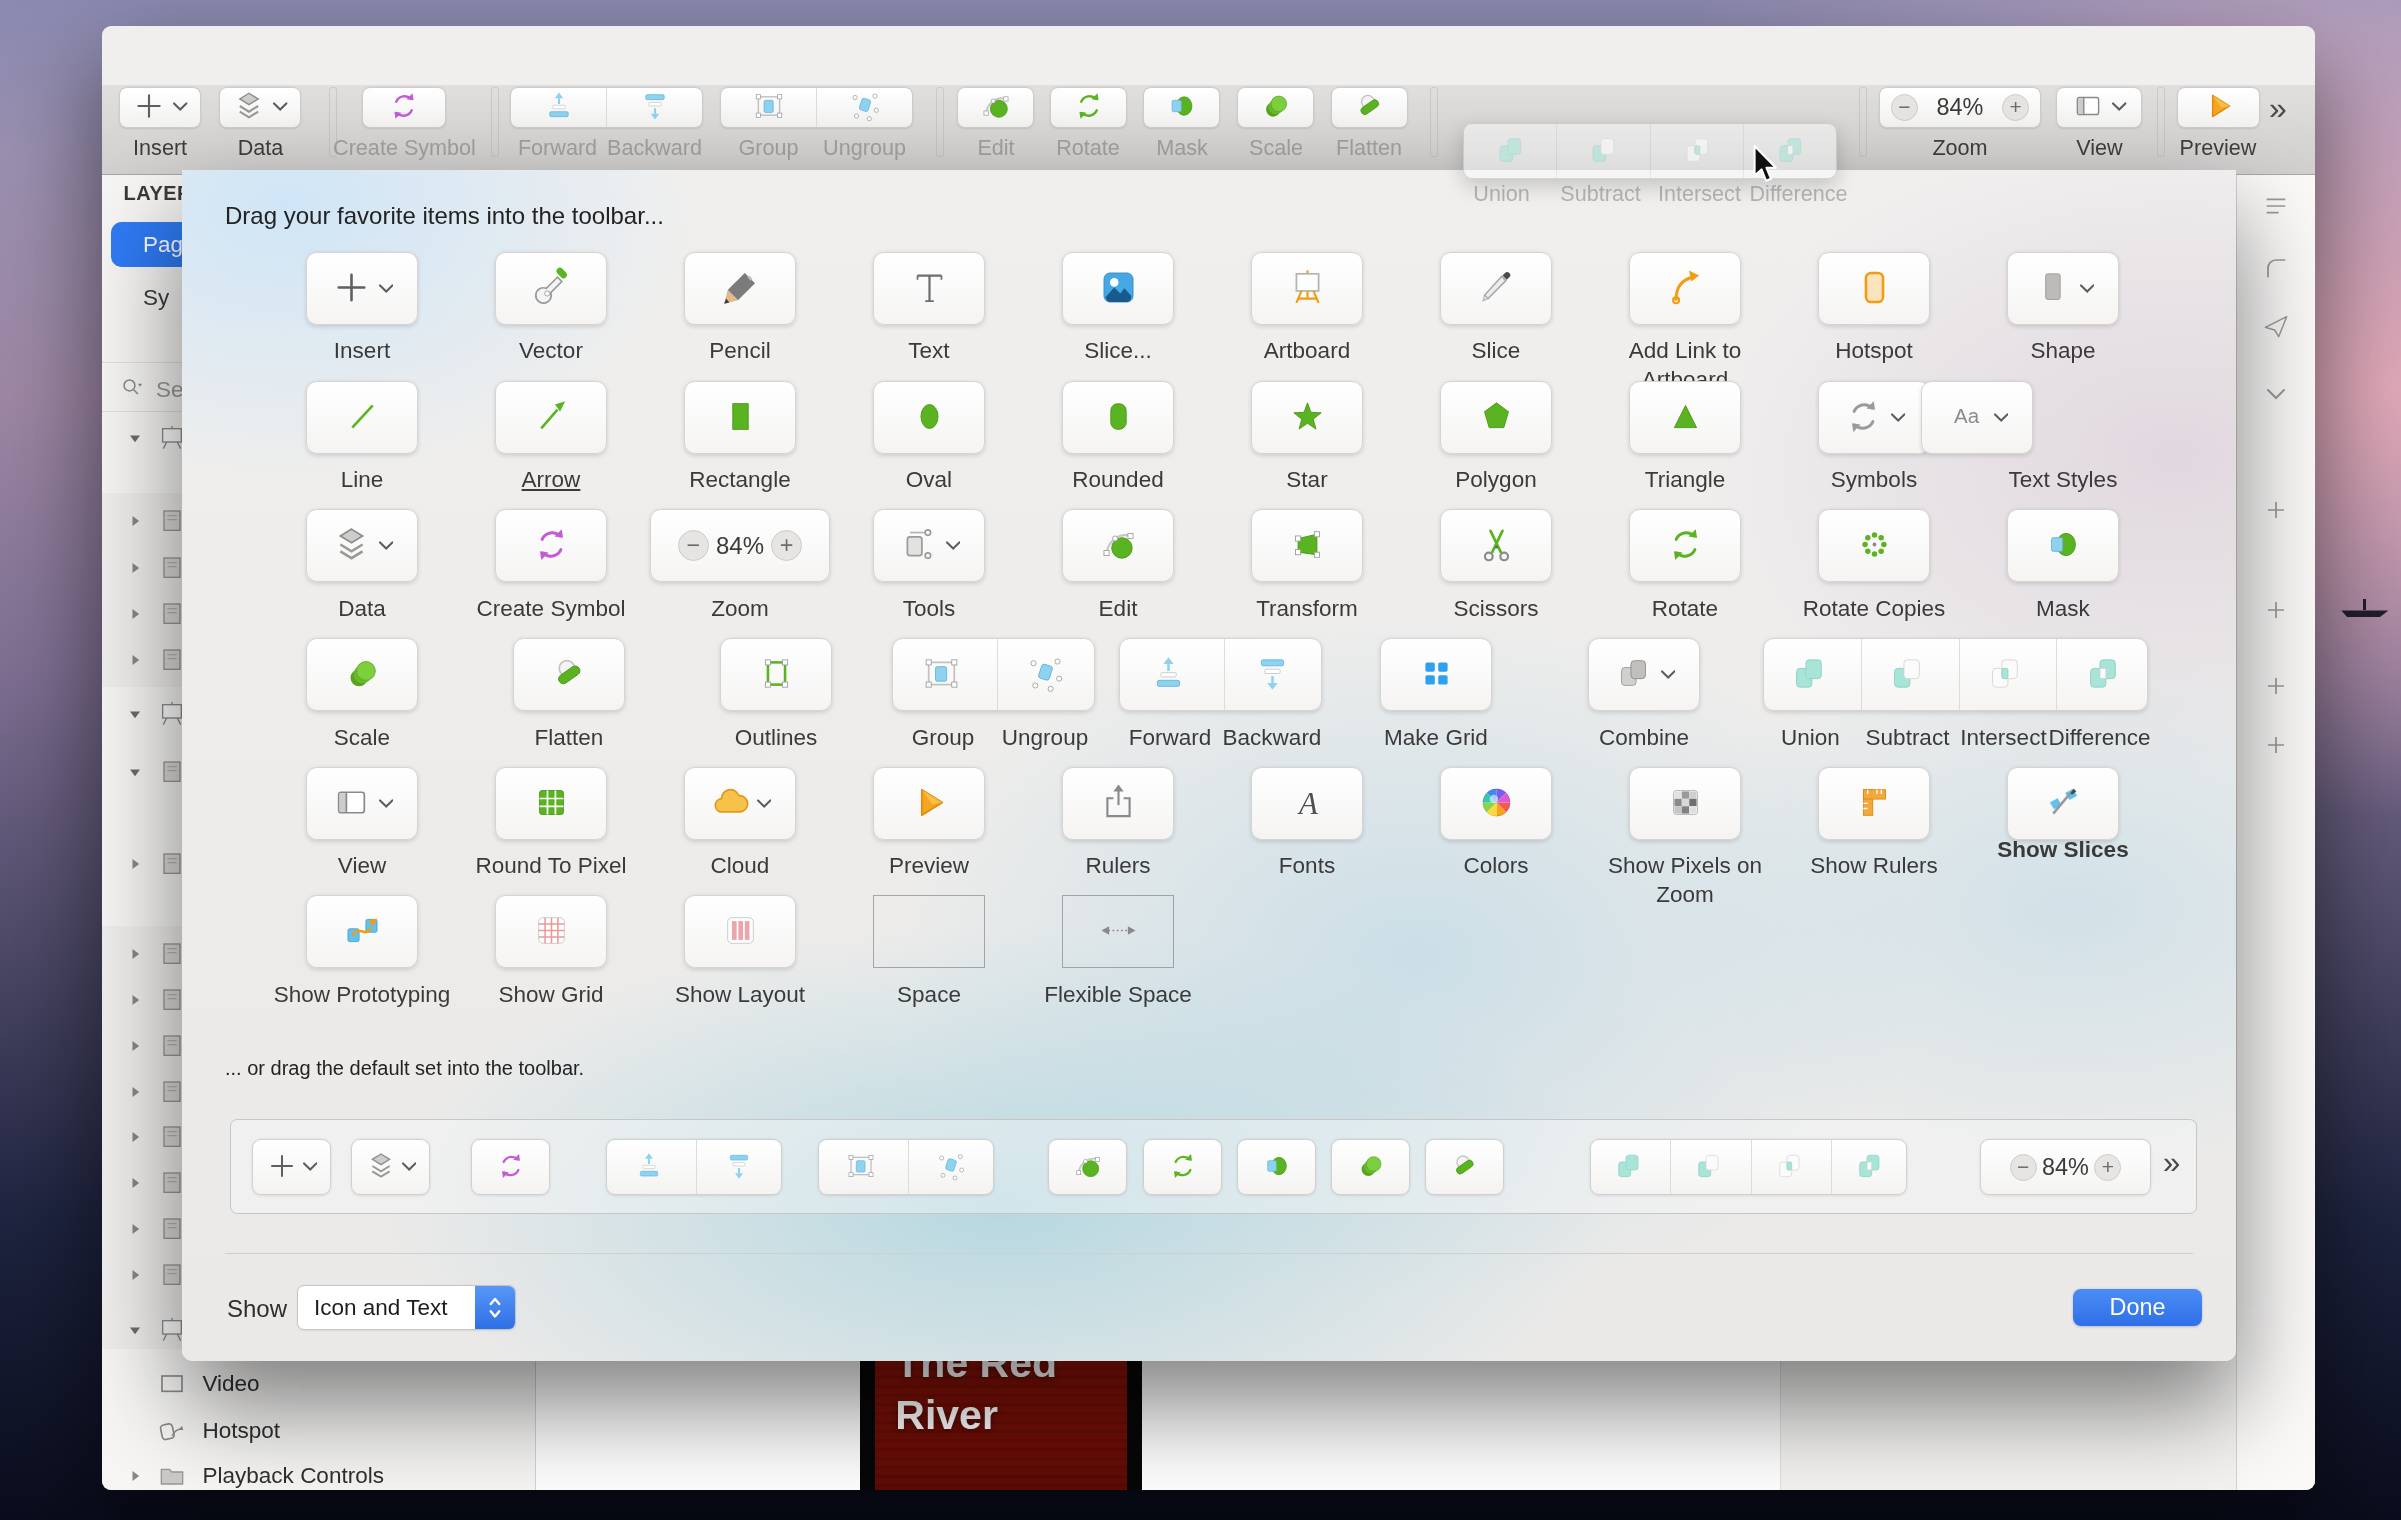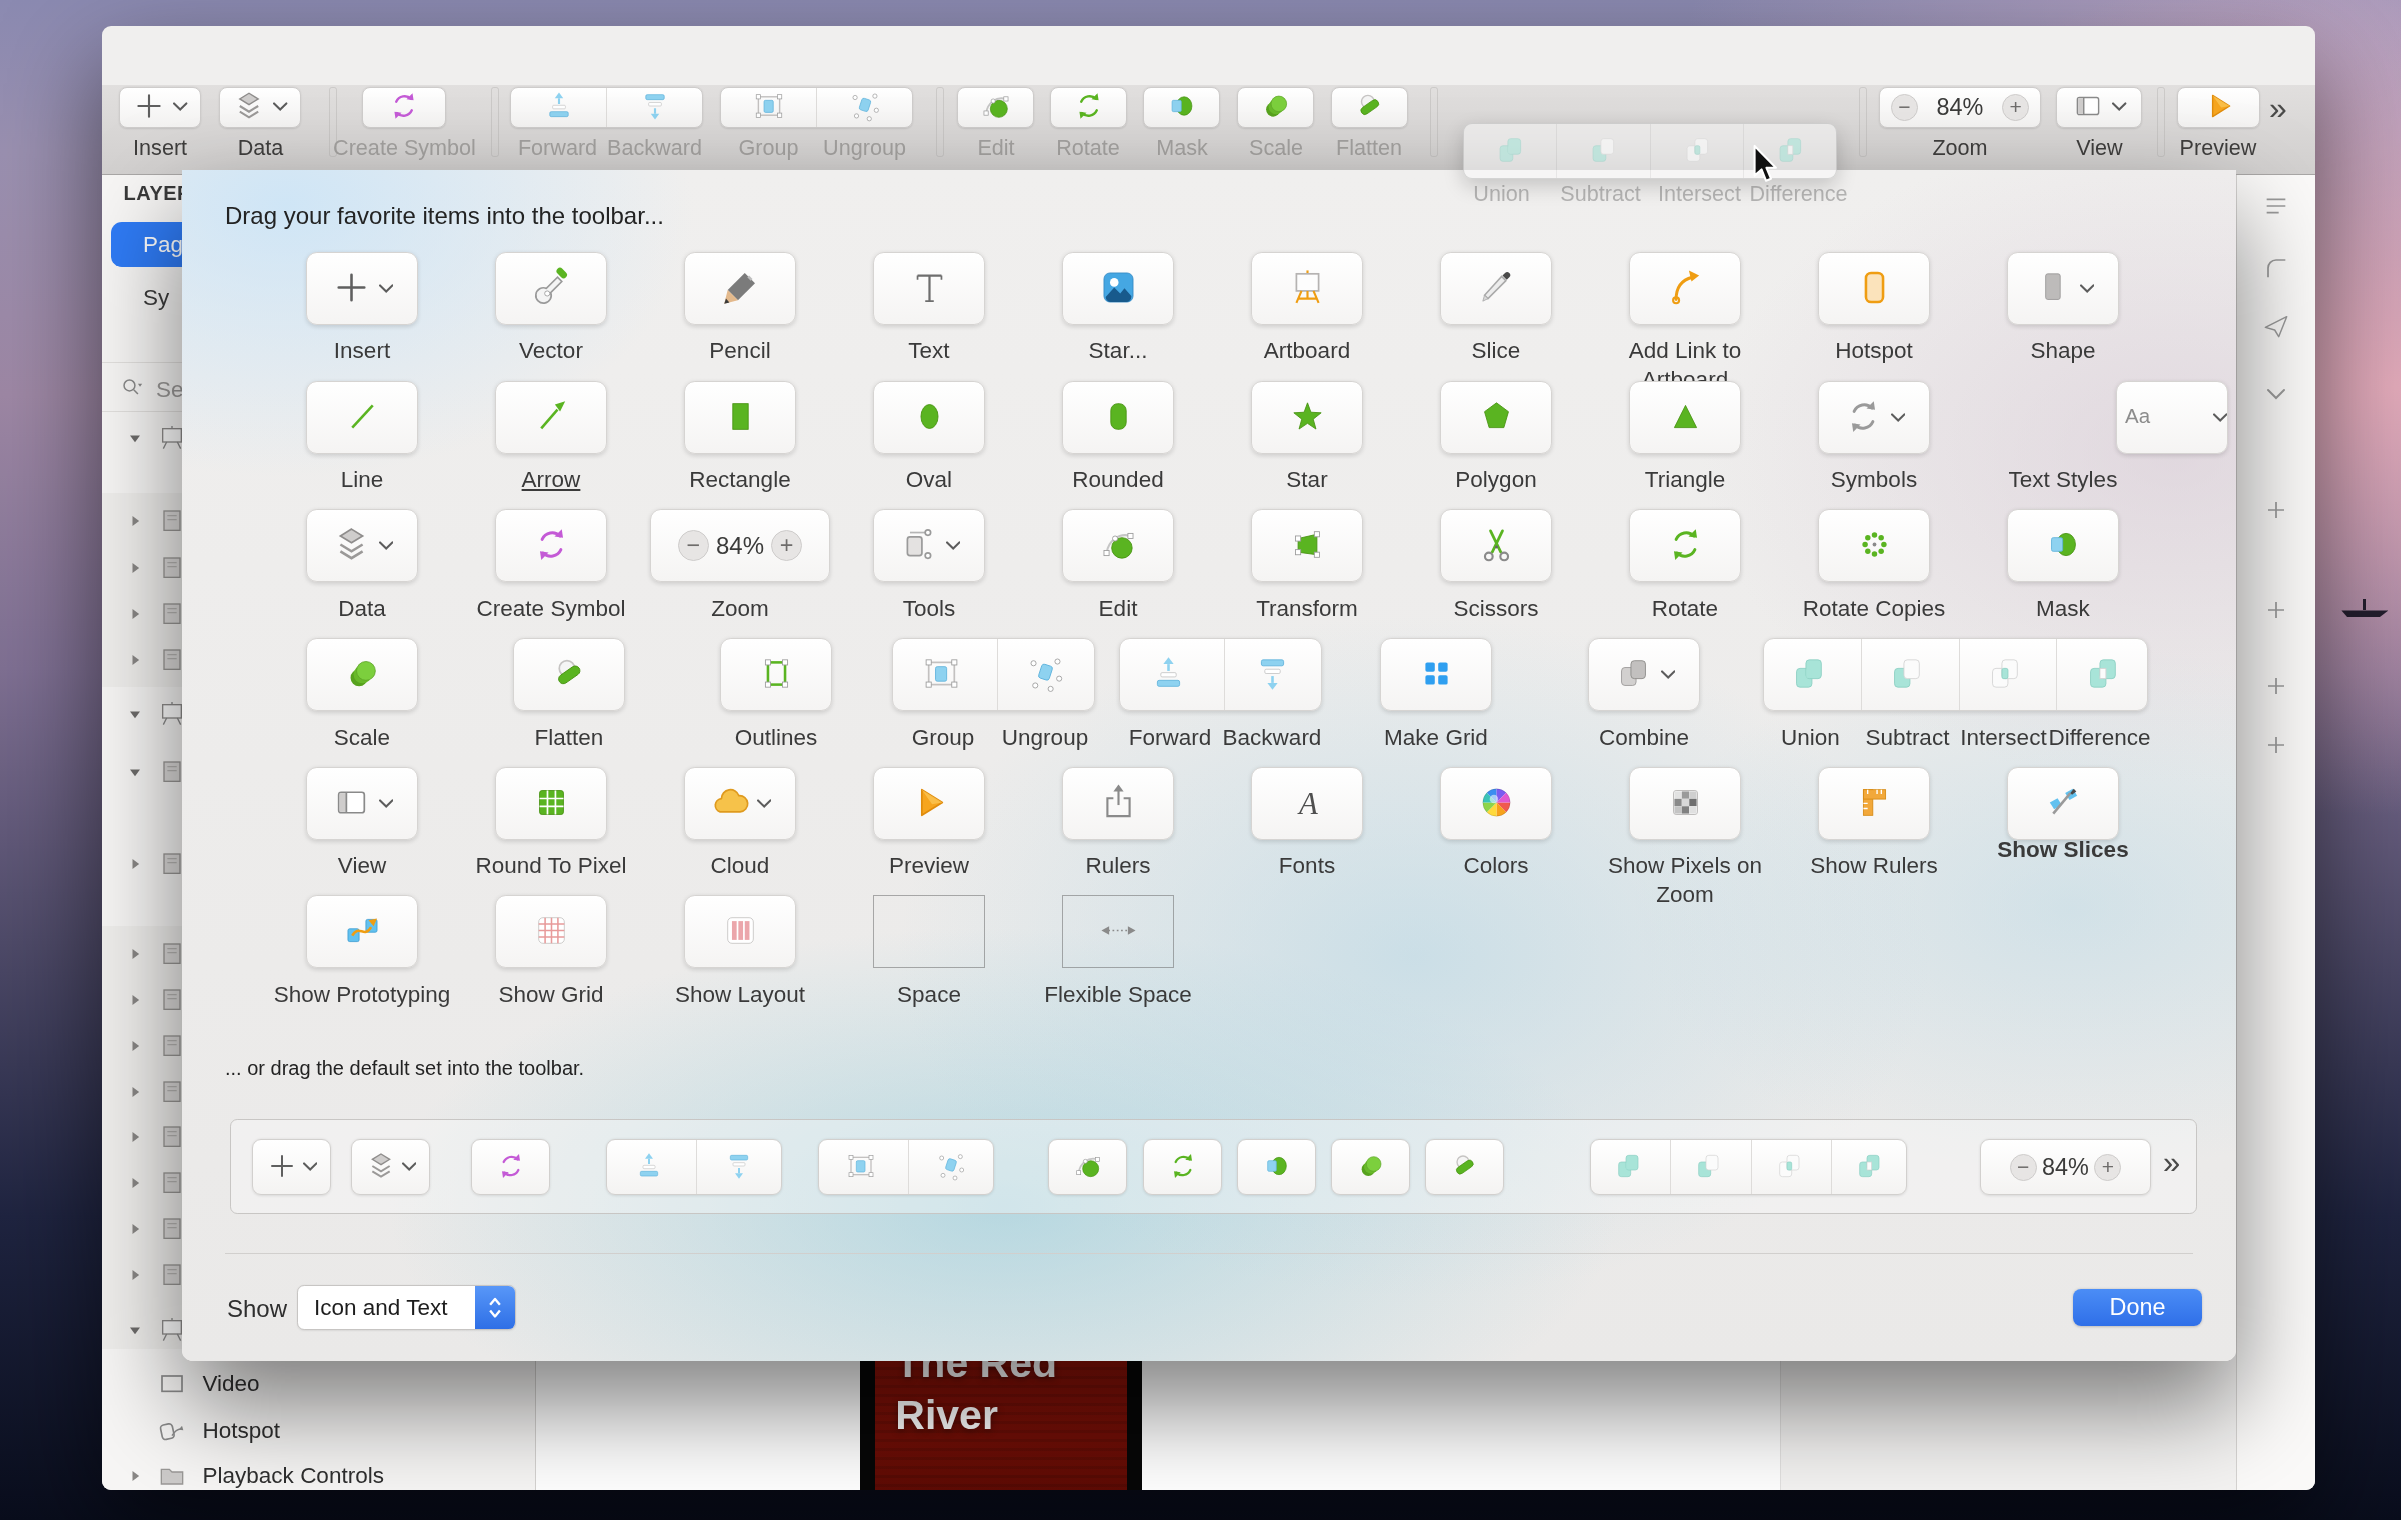--- a/index.html
+++ b/index.html
@@ -617,21 +617,21 @@
               </svg></span>
           </div>
           <div class="slbl" style="left: 648px; top: 167px; width: 198px;">Text</div>
           <div class="sbtn" style="left: 880px; top: 82px; width: 112px;">
             <span class="ic"><svg viewBox="0 0 48 48" xmlns="http://www.w3.org/2000/svg">
                 <rect x="7" y="7" width="34" height="34" rx="7" fill="#45a7e3" stroke="#3589c4"></rect>
                 <circle cx="19" cy="18" r="5" fill="#fff"></circle>
                 <path d="M9 35l10-11 7 7 5-6 8 9v1a6 6 0 0 1-6 6H15a6 6 0 0 1-6-6z" fill="#185a8c"></path>
               </svg></span>
           </div>
-          <div class="slbl" style="left: 837px; top: 167px; width: 198px;">Star...</div>
+          <div class="slbl" style="left: 837px; top: 167px; width: 198px;">Slice...</div>
           <div class="sbtn" style="left: 1069px; top: 82px; width: 112px;">
             <span class="ic"><svg viewBox="0 0 48 48" xmlns="http://www.w3.org/2000/svg">
                 <path d="M24 4v4" stroke="#ef9d12" stroke-width="2.5"></path>
                 <rect x="11" y="8" width="26" height="20" fill="#fdfdfd" stroke="#b5b3b2" stroke-width="2"></rect>
                 <path d="M17 28L11 42M31 28l6 14M24 28v9M13 37h22" stroke="#ef9d12" stroke-width="2.5"></path>
               </svg></span>
           </div>
           <div class="slbl" style="left: 1026px; top: 167px; width: 198px;">Artboard</div>
           <div class="sbtn" style="left: 1258px; top: 82px; width: 112px;">
             <span class="ic"><svg viewBox="0 0 48 48" xmlns="http://www.w3.org/2000/svg">
@@ -720,21 +720,21 @@
                   <path d="M35 30a13 13 0 0 1-21 4"></path>
                 </g>
                 <path d="M36 6l1.5 10-10-1.5z" fill="#9a9a9a"></path>
                 <path d="M12 42l-1.5-10 10 1.5z" fill="#9a9a9a"></path>
               </svg></span>
             <span class="chev-wrap"><svg viewBox="0 0 14 9">
                 <path d="M1 1l6 6 6-6" fill="none" stroke="#5c5c5c" stroke-width="2" stroke-linecap="round"></path>
               </svg></span>
           </div>
           <div class="slbl" style="left: 1593px; top: 296px; width: 198px;">Symbols</div>
-          <div class="sbtn" style="left: 1934px; top: 211px; width: 112px; justify-content: space-between;">
+          <div class="sbtn" style="left: 1739px; top: 211px; width: 112px;">
             <span class="ic"><svg viewBox="0 0 48 48" xmlns="http://www.w3.org/2000/svg">
                 <text x="24" y="32" text-anchor="middle" font-size="24" fill="#8c8c8c" font-family="Liberation Sans, sans-serif">Aa</text>
               </svg></span>
             <span class="chev-wrap"><svg viewBox="0 0 14 9">
                 <path d="M1 1l6 6 6-6" fill="none" stroke="#5c5c5c" stroke-width="2" stroke-linecap="round"></path>
               </svg></span>
           </div>
           <div class="slbl" style="left: 1782px; top: 296px; width: 198px;">Text Styles</div>
           <div class="sbtn" style="left: 124px; top: 339px; width: 112px;">
             <span class="ic"><svg viewBox="0 0 48 48" xmlns="http://www.w3.org/2000/svg">

